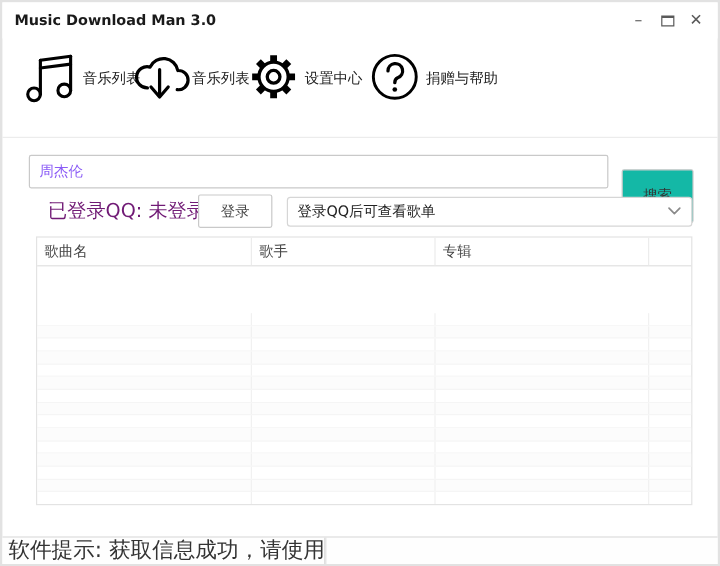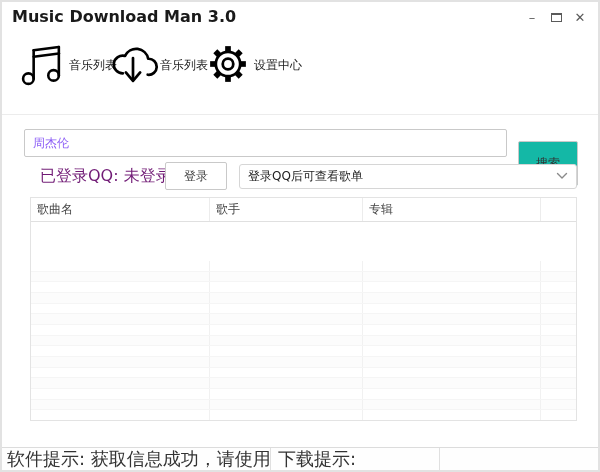--- a/index.html
+++ b/index.html
@@ -10,21 +10,21 @@
   }
   .window {
     position:relative; width:600px; height:472px;
     background:#fff; border:2px solid #e2e2e2;
   }
 
   
   .titlebar { position:absolute; left:0; top:0; width:100%; height:30px; background:#fff; }
   .title {
     position:absolute; left:10px; top:0; line-height:30px;
-    font-size:16px; font-weight:bold; color:#1a1a1a;
+    font-size:12px; font-weight:bold; color:#1a1a1a;
   }
   .controls { position:absolute; right:6px; top:0; height:30px; display:flex; align-items:center; }
   .win-btn {
     width:24px; height:30px; display:flex; align-items:center; justify-content:center;
     color:#5a5a5a; font-size:13px; cursor:default;
   }
   .max-glyph {
     display:inline-block; width:11px; height:9px;
     border:1px solid #5a5a5a; border-top:2px solid #5a5a5a;
   }
@@ -165,20 +165,30 @@
             <line x1="16.4" y1="47.6" x2="21.5" y2="42.5"></line>
             <line x1="42.5" y1="21.5" x2="47.6" y2="16.4"></line>
           </g>
           <circle cx="32" cy="32" r="15" stroke="#000" stroke-width="3.4" fill="#fff"></circle>
           <circle cx="32" cy="32" r="6.5" stroke="#000" stroke-width="3.4" fill="none"></circle>
         </svg>
       </span>
       <span class="tlabel">设置中心</span>
     </div>
 
+    <div class="tool-item ti-3">
+      <span class="ticon">
+        <svg width="52" height="52" viewBox="0 0 64 64" fill="none">
+          <circle cx="32" cy="32" r="22" stroke="#000" stroke-width="3"></circle>
+          <path d="M25 26 a7.5 7.5 0 1 1 10 7 q-3 1.5 -3 5" stroke="#000" stroke-width="3.4" stroke-linecap="round" fill="none"></path>
+          <circle cx="32" cy="45" r="2.4" fill="#000"></circle>
+        </svg>
+      </span>
+      <span class="tlabel">捐赠与帮助</span>
+    </div>
 
   </div>
 
   <div class="toolbar-divider"></div>
 
   <input class="search-input" type="text" value="周杰伦" style="">
   <button class="search-btn">搜索</button>
 
   <div class="login-label">已登录QQ: 未登录</div>
   <button class="login-btn">登录</button>
@@ -288,17 +298,16 @@
           <div class="tcell c1"></div>
           <div class="tcell c2"></div>
           <div class="tcell c3"></div>
         </div>
       </div>
   </div>
 
   <div class="statusbar">
     <div class="status-seg seg-software">软件提示: 获取信息成功，请使用</div>
     <div class="status-div"></div>
-    <div class="status-seg seg-download">下载提示:</div>
     <div class="status-div"></div>
   </div>
 
 </div>
 
 </body></html>

